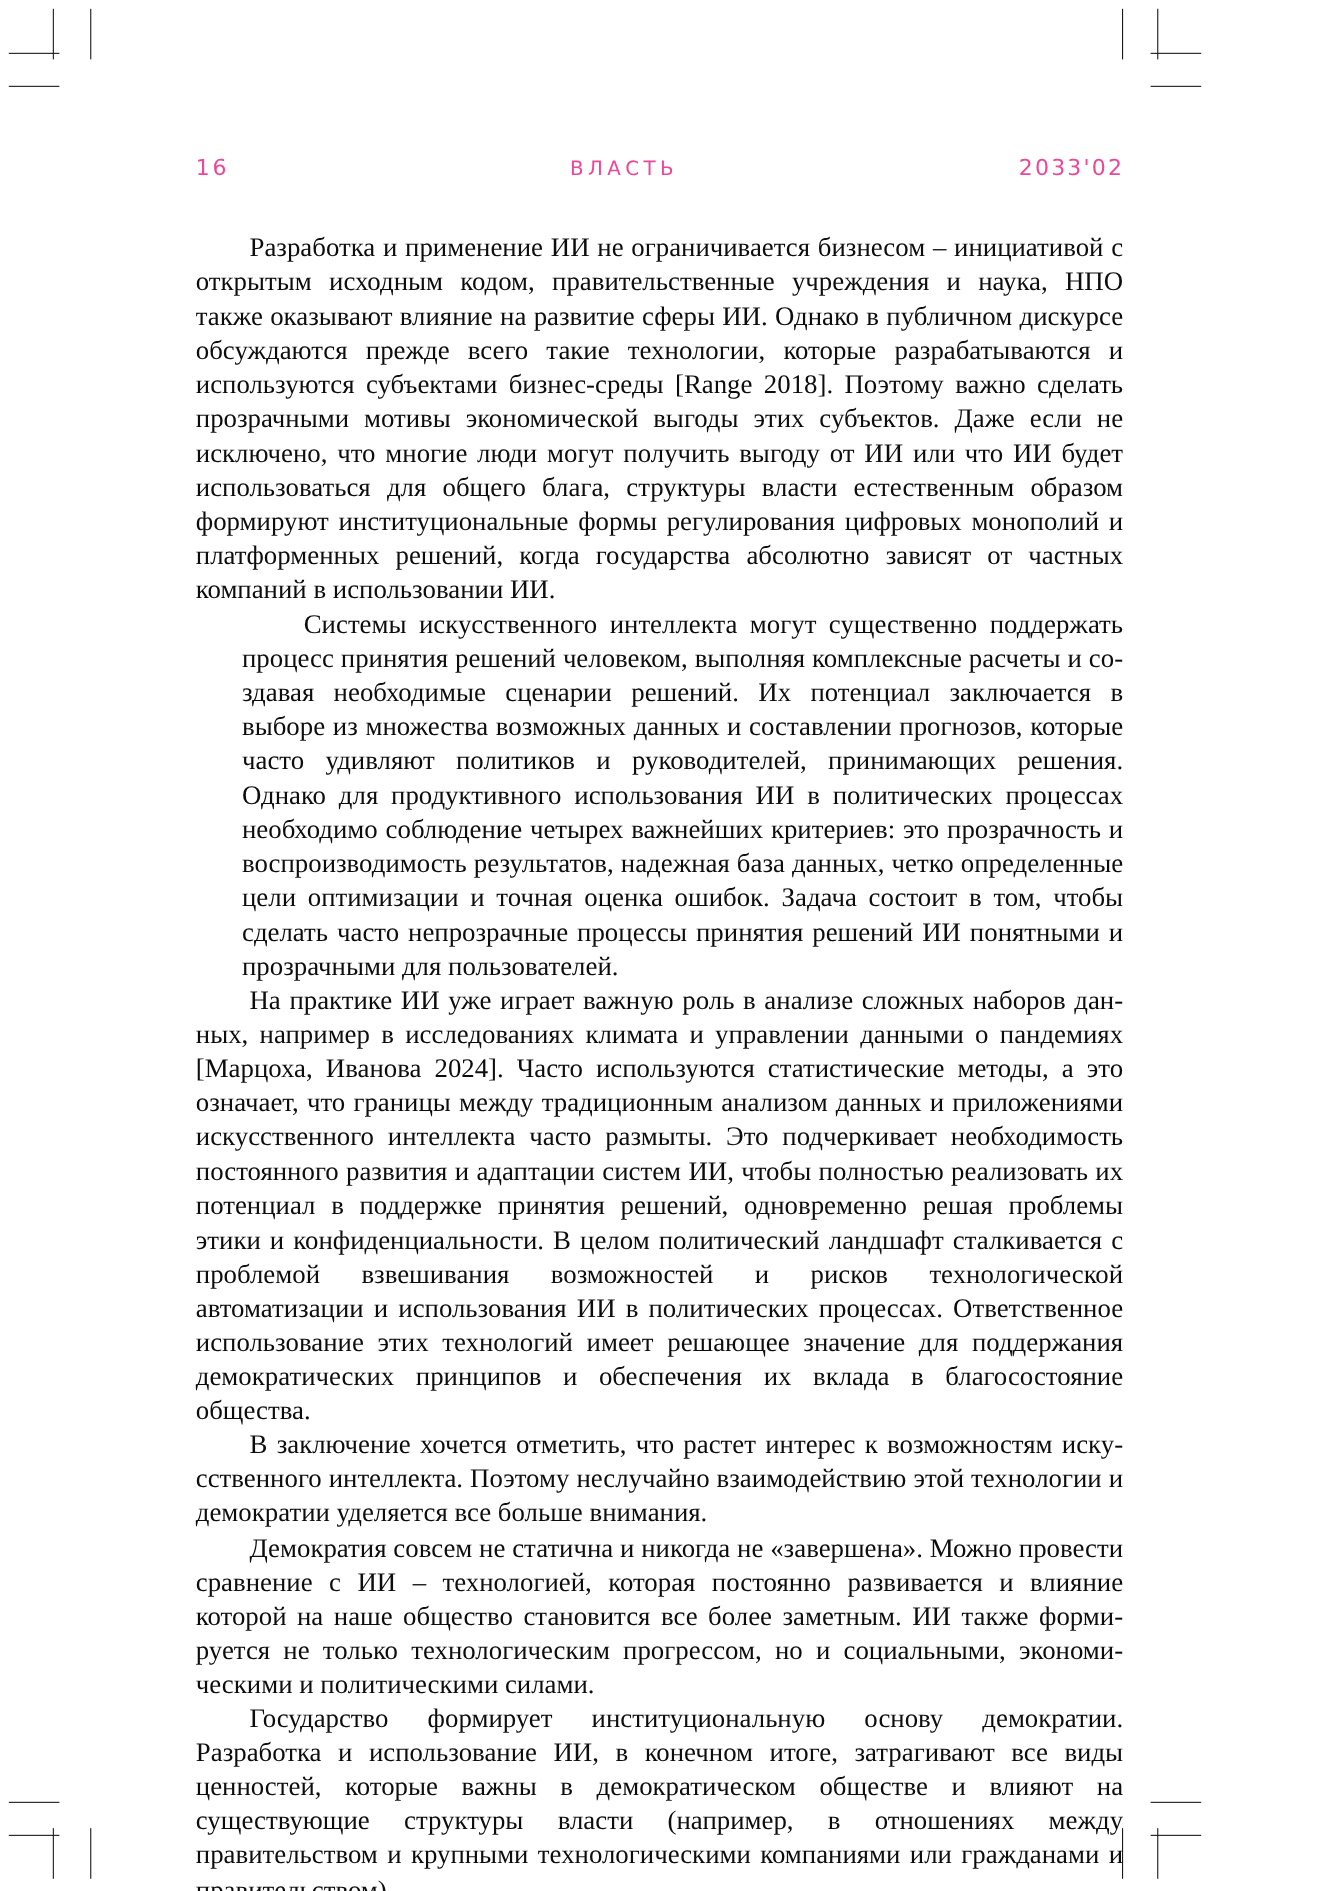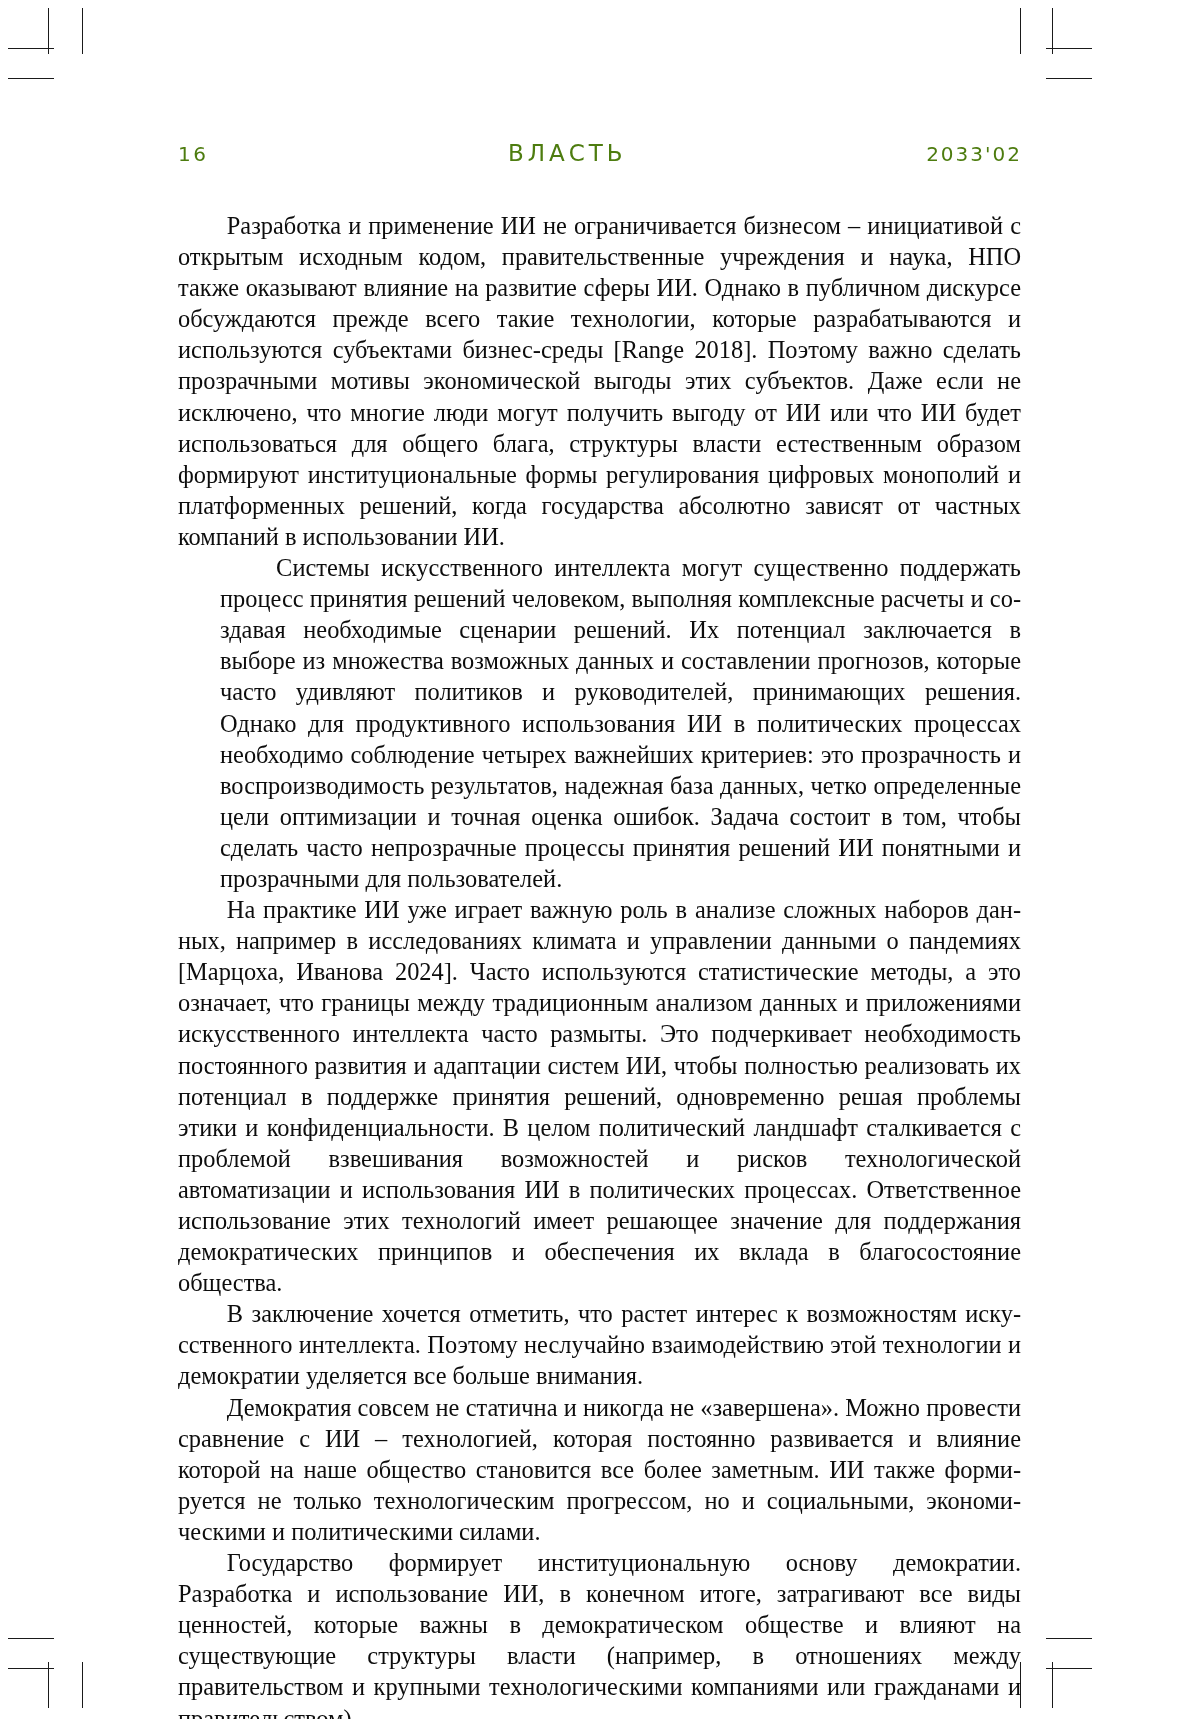--- a/index.html
+++ b/index.html
@@ -55,26 +55,26 @@
     left: 178px;
     right: 178px;
     top: 140px;
     height: 26px;
     display: flex;
     align-items: baseline;
     justify-content: space-between;
     font-family: "DejaVu Sans", sans-serif;
     font-size: 20px;
     letter-spacing: 2.5px;
-    color: #4d7c0f;
+    color: #ec4899;
   }
   .running-head .folio { font-weight: 400; }
   .running-head .journal {
     letter-spacing: 4px;
-    font-size: 23px;
+    font-size: 18px;
   }
   .running-head .issue { letter-spacing: 2px; }
 
   
   .body-col {
     position: absolute;
     left: 178px;
     width: 843px;
     top: 210px;
     text-align: justify;

